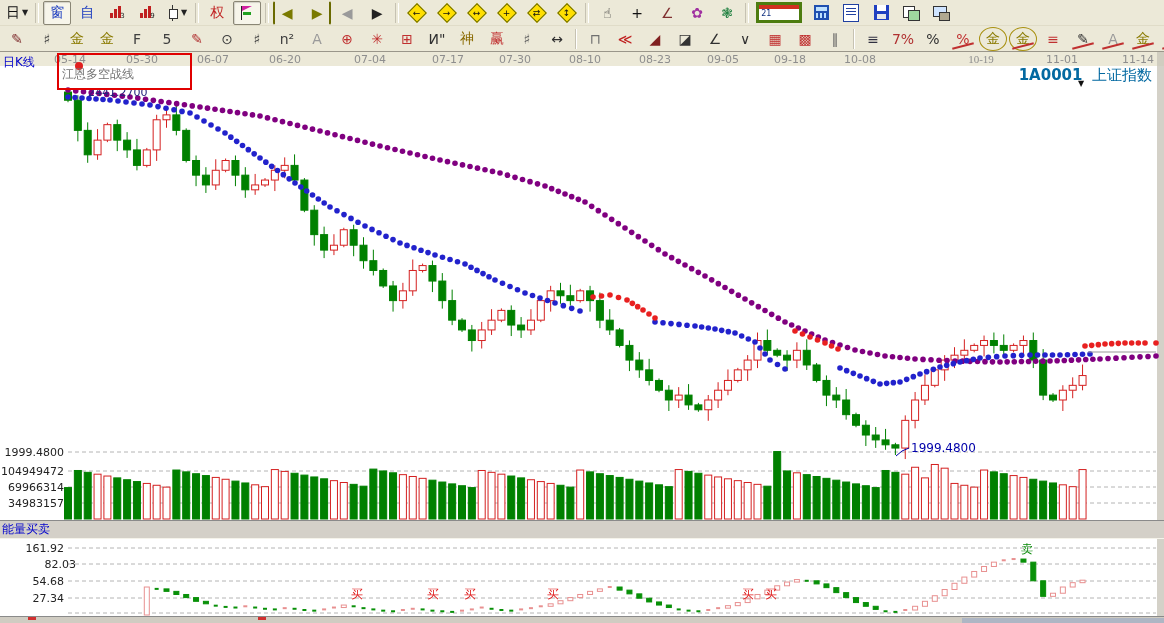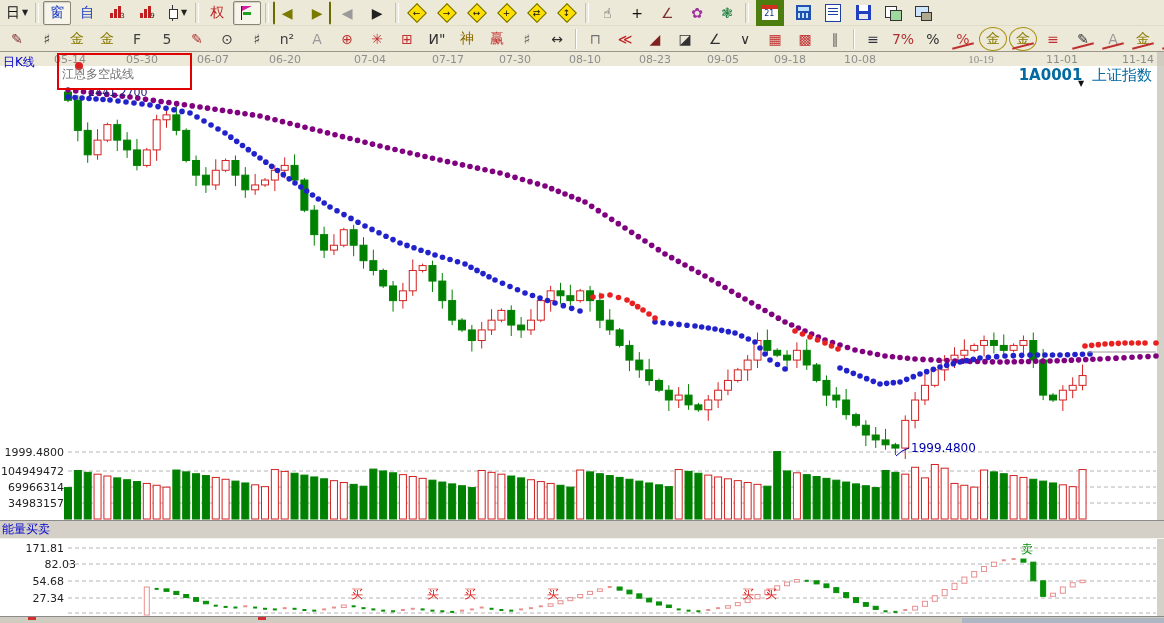--- a/index.html
+++ b/index.html
@@ -15,21 +15,21 @@
   .tsep{width:2px;height:20px;margin:0 3px;border-left:1px solid #c6c2b2;border-right:1px solid #ffffff;}
   .caret{font-size:8px;color:#222;margin-left:2px;}
   .slant::after{content:"";position:absolute;left:2px;right:2px;bottom:3px;height:0;border-bottom:2px solid #c03030;transform:rotate(-14deg);}
   .circ{border:1px solid #a89010 !important;border-radius:50%;}
   .dmd{display:inline-block;width:12px;height:12px;background:#ffdf00;border:1px solid #6a6a00;transform:rotate(45deg);display:flex;align-items:center;justify-content:center;}
   .dmd span{transform:rotate(-45deg);font-size:9px;color:#111;line-height:1;}
   .barL{border-left:2px solid #6a6a00;padding-left:1px;}
   .barR{border-right:2px solid #6a6a00;padding-right:1px;}
   
   .mi{position:relative;display:inline-block;}
-  .mi-cal{width:16px;height:15px;background:#fff;border:6px solid #4d7c0f;}
+  .mi-cal{width:16px;height:15px;background:#fff;border:3px solid #4d7c0f;padding-left:24px;}
   .mi-cal::before{content:"";position:absolute;left:0;top:0;right:0;height:4px;background:#d03020;}
   .mi-cal span{position:absolute;left:2px;top:4px;font-size:8px;color:#103080;}
   .mi-calc{width:15px;height:15px;background:#2050b0;}
   .mi-calc::before{content:"";position:absolute;left:2px;top:2px;right:2px;height:4px;background:#bfe2ff;}
   .mi-calc::after{content:"";position:absolute;left:2px;top:8px;right:2px;bottom:2px;background:repeating-linear-gradient(90deg,#bfe2ff 0 2px,#2050b0 2px 4px);}
   .mi-note{width:14px;height:16px;background:#fff;border:1px solid #2040a0;}
   .mi-note::before{content:"";position:absolute;left:2px;top:3px;right:2px;height:8px;background:repeating-linear-gradient(#2040a0 0 1px,#fff 1px 3px);}
   .mi-floppy{width:15px;height:15px;background:#2040c0;}
   .mi-floppy::before{content:"";position:absolute;left:3px;top:0;right:3px;height:6px;background:#fff;}
   .mi-floppy::after{content:"";position:absolute;left:3px;bottom:1px;right:3px;height:5px;background:#e8e8e8;}
@@ -1085,21 +1085,21 @@
   <div id="boxdot"></div>
   <div id="boxtext">江恩多空战线</div>
   <div id="pstart">2441.2700</div>
   <div id="lowlab">1999.4800</div>
 
   <div id="axislabels">
       <div class="axlab" style="left: 0px; top: 452px;">1999.4800</div>
       <div class="axlab" style="left: 0px; top: 471px;">104949472</div>
       <div class="axlab" style="left: 0px; top: 487px;">69966314</div>
       <div class="axlab" style="left: 0px; top: 503px;">34983157</div>
-      <div class="axlab" style="left: 0px; top: 548px;">171.81</div>
+      <div class="axlab" style="left: 0px; top: 548px;">161.92</div>
       <div class="axlab" style="left: 0px; top: 564px; padding-left: 12px;">82.03</div>
       <div class="axlab" style="left: 0px; top: 581px;">54.68</div>
       <div class="axlab" style="left: 0px; top: 598px;">27.34</div>
     </div>
 
   <div id="sep1"></div>
   <div id="energylabel">能量买卖</div>
 
   <div id="rightstrip"></div>
   <div id="statusbar">

